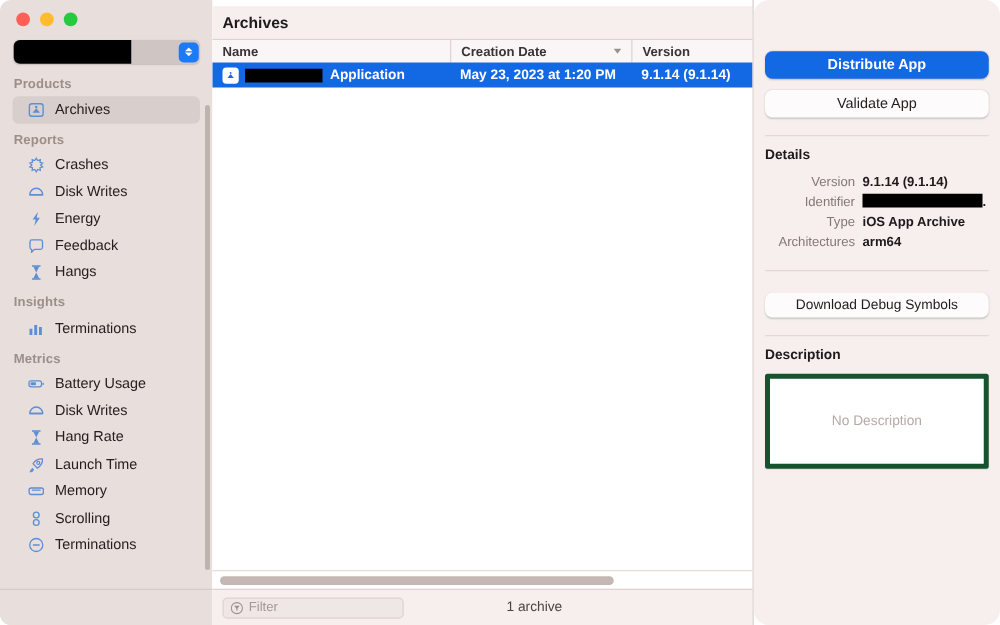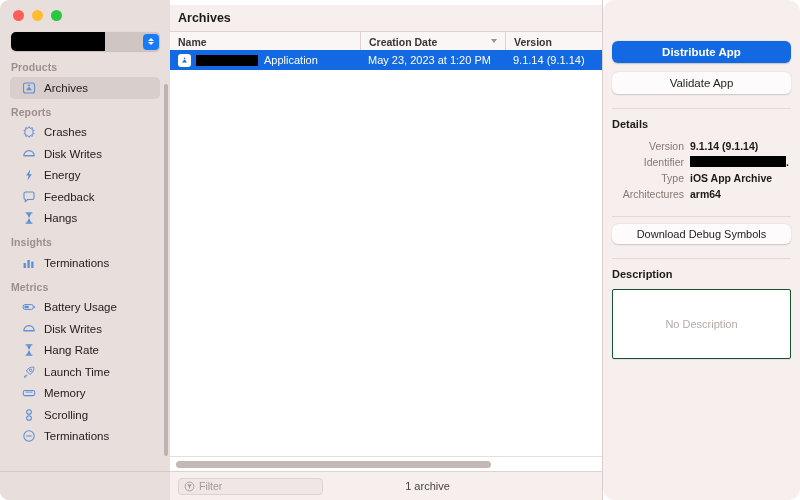--- a/index.html
+++ b/index.html
@@ -242,20 +242,21 @@
     top: 50px;
     width: 432px;
     height: 415px;
     background: #ffffff;
   }
   .row {
     height: 20px;
     display: flex;
     align-items: center;
     font-size: 11px;
+    font-weight: bold;
   }
   .row.selected { background: #1368e3; color: #ffffff; }
   .cell {
     height: 20px;
     display: flex;
     align-items: center;
     padding-left: 8px;
     box-sizing: border-box;
     white-space: nowrap;
     overflow: hidden;
@@ -417,32 +418,32 @@
     display: inline-block;
     width: 96px;
     height: 11px;
     background: #000000;
     vertical-align: middle;
     position: relative;
     top: 1px;
   }
   .ident-dot { color: #1d1a19; }
   .btn.debug {
-    margin-top: 7px;
+    margin-top: 17px;
     height: 20px;
     background: #fdfbfb;
     color: #211d1c;
     font-size: 11px;
     box-shadow: 0 .5px 1.5px rgba(0,0,0,.18);
   }
   .desc-box {
     margin: 9px 9px 0 9px;
     height: 68px;
     background: #ffffff;
-    border: 1px solid #14532d;
+    border: 4px solid #14532d;
     border-radius: 2px;
     display: flex;
     align-items: center;
     justify-content: center;
     box-shadow: 0 .5px 1px rgba(0,0,0,.07);
   }
   .desc-ph {
     font-size: 11px;
     color: #b6aaa6;
   }

